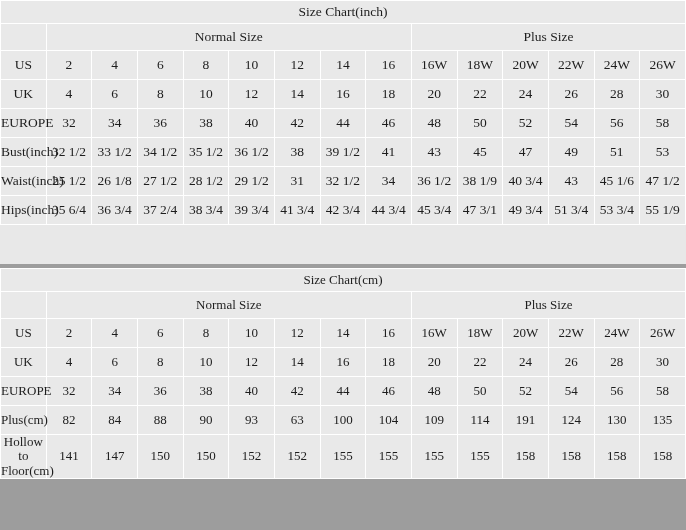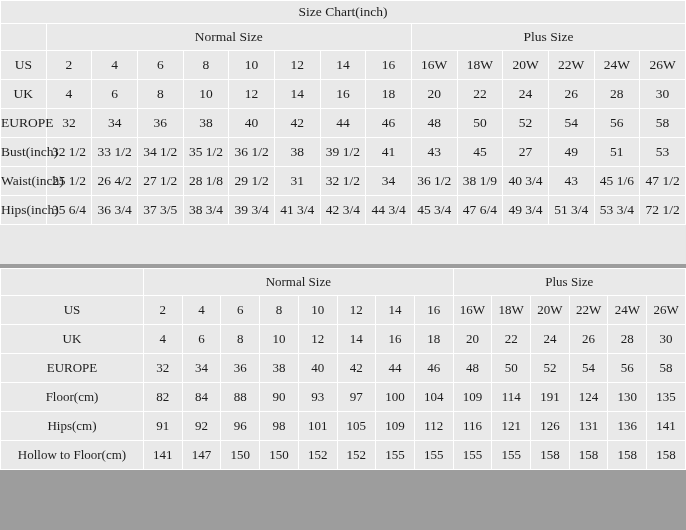--- a/index.html
+++ b/index.html
@@ -156,71 +156,74 @@
           <td>32 1/2</td>
           <td>33 1/2</td>
           <td>34 1/2</td>
           <td>35 1/2</td>
           <td>36 1/2</td>
           <td>38</td>
           <td>39 1/2</td>
           <td>41</td>
           <td>43</td>
           <td>45</td>
-          <td>27</td>
+          <td>47</td>
           <td>49</td>
           <td>51</td>
           <td>53</td>
         </tr>
 
         <tr class="r-tall">
           <td class="rowlabel">Waist(inch)</td>
           <td>25 1/2</td>
-          <td>26 4/2</td>
+          <td>26 1/8</td>
           <td>27 1/2</td>
-          <td>28 1/8</td>
+          <td>28 1/2</td>
           <td>29 1/2</td>
           <td>31</td>
           <td>32 1/2</td>
           <td>34</td>
           <td>36 1/2</td>
           <td>38 1/9</td>
           <td>40 3/4</td>
           <td>43</td>
           <td>45 1/6</td>
           <td>47 1/2</td>
         </tr>
 
         <tr class="r-tall">
           <td class="rowlabel">Hips(inch)</td>
           <td>35 6/4</td>
           <td>36 3/4</td>
-          <td>37 3/5</td>
+          <td>37 2/4</td>
           <td>38 3/4</td>
           <td>39 3/4</td>
           <td>41 3/4</td>
           <td>42 3/4</td>
           <td>44 3/4</td>
           <td>45 3/4</td>
-          <td>47 6/4</td>
+          <td>47 3/1</td>
           <td>49 3/4</td>
           <td>51 3/4</td>
           <td>53 3/4</td>
-          <td>72 1/2</td>
+          <td>55 1/9</td>
         </tr>
 
       </tbody>
     </table>
   </div>
 
   <div class="spacer"></div>
 
   <div class="chart-block cm-block">
     <table class="size-chart">
       <tbody>
+        <tr>
+          <td class="title-cell" colspan="15">Size Chart(cm)</td>
+        </tr>
         <tr class="r-head">
           <td class="rowlabel blank-corner"></td>
           <td class="group-cell" colspan="8">Normal Size</td>
           <td class="group-cell" colspan="6">Plus Size</td>
         </tr>
 
         <tr class="r-tall">
           <td class="rowlabel">US</td>
           <td>2</td>
           <td>4</td>
@@ -268,55 +271,38 @@
           <td>46</td>
           <td>48</td>
           <td>50</td>
           <td>52</td>
           <td>54</td>
           <td>56</td>
           <td>58</td>
         </tr>
 
         <tr class="r-tall">
-          <td class="rowlabel">Floor(cm)</td>
+          <td class="rowlabel">Plus(cm)</td>
           <td>82</td>
           <td>84</td>
           <td>88</td>
           <td>90</td>
           <td>93</td>
-          <td>97</td>
+          <td>63</td>
           <td>100</td>
           <td>104</td>
           <td>109</td>
           <td>114</td>
           <td>191</td>
           <td>124</td>
           <td>130</td>
           <td>135</td>
         </tr>
 
 
-        <tr class="r-tall">
-          <td class="rowlabel">Hips(cm)</td>
-          <td>91</td>
-          <td>92</td>
-          <td>96</td>
-          <td>98</td>
-          <td>101</td>
-          <td>105</td>
-          <td>109</td>
-          <td>112</td>
-          <td>116</td>
-          <td>121</td>
-          <td>126</td>
-          <td>131</td>
-          <td>136</td>
-          <td>141</td>
-        </tr>
 
         <tr class="r-tall">
           <td class="rowlabel">Hollow to Floor(cm)</td>
           <td>141</td>
           <td>147</td>
           <td>150</td>
           <td>150</td>
           <td>152</td>
           <td>152</td>
           <td>155</td>

